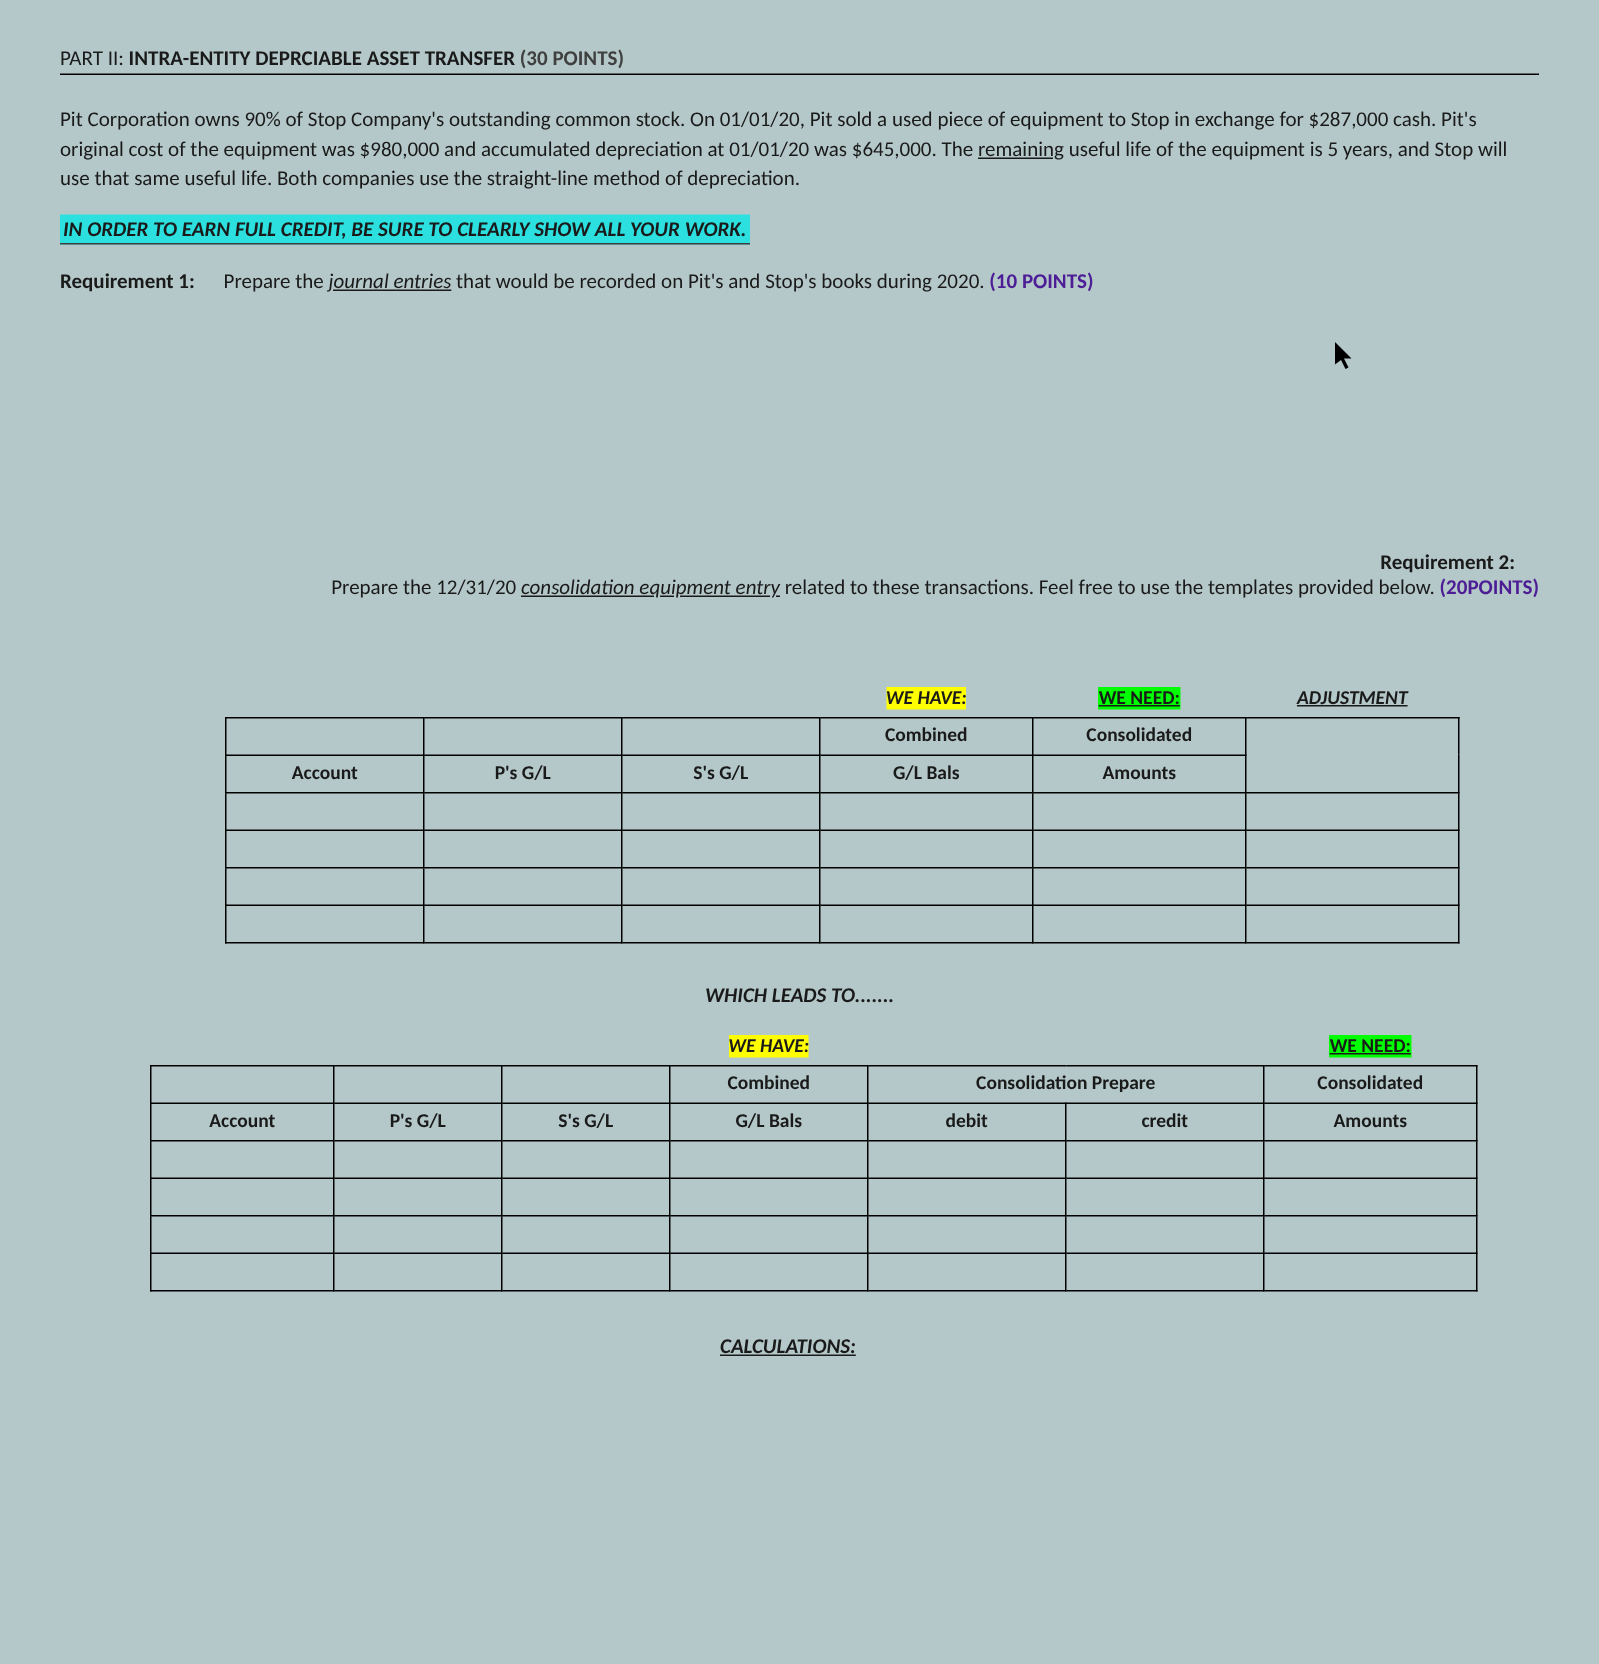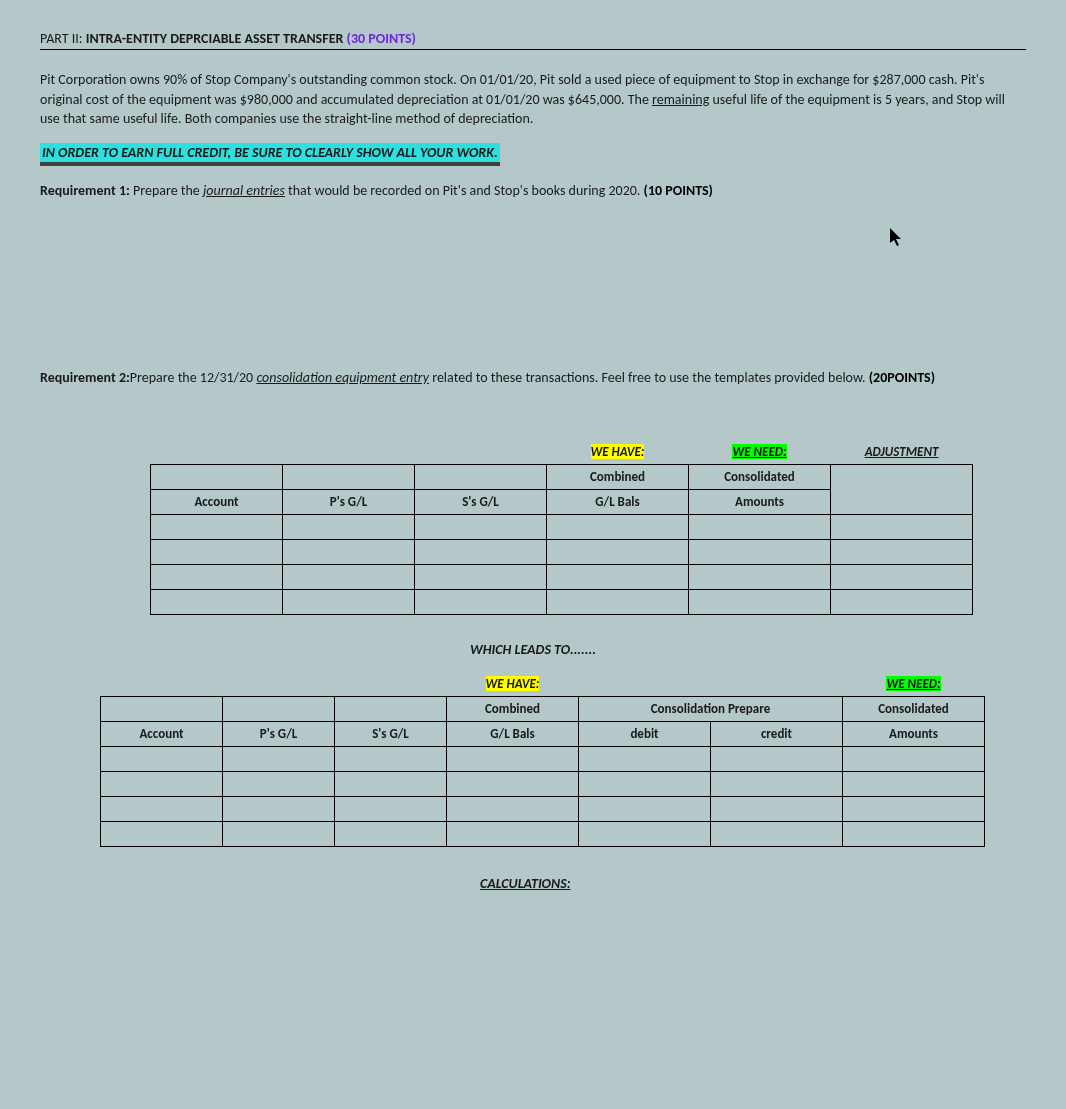--- a/index.html
+++ b/index.html
@@ -14,38 +14,38 @@
     min-height: 1109px;
     position: relative;
   }
   .title-line {
     border-bottom: 1px solid #000;
     padding-bottom: 2px;
     margin-bottom: 14px;
   }
   .title-label { font-weight: normal; }
   .title-text { font-weight: bold; }
-  .title-points { color: #6d28d9; font-weight: bold; margin-top: 23px; }
+  .title-points { color: #404040; font-weight: bold; margin-top: 23px; }
   .para { margin-bottom: 14px; line-height: 1.4; margin-top: 20px; }
   .underline { text-decoration: underline; }
   .highlight-cyan {
     background: #2de0e0;
     font-weight: bold;
     font-style: italic;
     display: inline-block;
     padding: 1px 2px;
-    border-bottom: 4px solid #404040;
+    border-bottom: 1px solid #404040;
     margin-bottom: 16px;
   }
   .req-row { margin-bottom: 10px; }
-  .req-label { font-weight: bold; display: inline-block; margin-right: 0; }
-  .req-points { color: #000000; font-weight: bold; }
+  .req-label { font-weight: bold; display: inline-block; margin-right: 16px; }
+  .req-points { color: #4c1d95; font-weight: bold; }
   .spacer { height: 160px; }
   .highlight-yellow { background: #ffff00; font-weight: bold; font-style: italic; }
-  .highlight-green { background: #00ff00; font-weight: bold; font-style: italic; text-decoration: underline; }
+  .highlight-green { background: #00ff00; font-weight: bold; text-decoration: underline; }
   .hdr-italic { font-weight: bold; font-style: italic; text-decoration: underline; }
   table { border-collapse: collapse; margin-top: 4px; }
   td, th { border: 1px solid #000; font-size: 13px; text-align: center; font-weight: normal; padding: 2px 6px; height: 20px; }
   th { font-weight: bold; }
   .t1-label-row td { border: none; text-align: center; }
   .leads { font-weight: bold; font-style: italic; margin: 26px 0 14px 0; }
   .calc { font-weight: bold; font-style: italic; text-decoration: underline; margin-top: 28px; }
   .section-indent { margin-left: 110px; }
   .section-indent2 { margin-left: 60px; }
   .cursor {
@@ -73,21 +73,21 @@
 
 <span class="highlight-cyan">IN ORDER TO EARN FULL CREDIT, BE SURE TO CLEARLY SHOW ALL YOUR WORK.</span>
 
 <div class="req-row">
   <span class="req-label">Requirement 1:</span>
   <span>Prepare the </span><span class="underline" style="font-style:italic">journal entries</span><span> that would be recorded on Pit's and Stop's books during 2020. </span><span class="req-points">(10 POINTS)</span>
 </div>
 
 <div class="spacer"></div>
 
-<div class="req-row" style="display:flex;align-items:flex-end;">
+<div class="req-row" style="display:flex;align-items:flex-end;flex-direction:column;">
   <span class="req-label">Requirement 2:</span>
   <span style="flex:1">
     <span>Prepare the 12/31/20 </span><span class="underline" style="font-style:italic">consolidation equipment entry</span><span> related to these transactions.  Feel free to use the templates provided below. </span><span class="req-points">(20POINTS)</span>
   </span>
 </div>
 
 <div style="height:40px"></div>
 
 
 <div class="section-indent">

